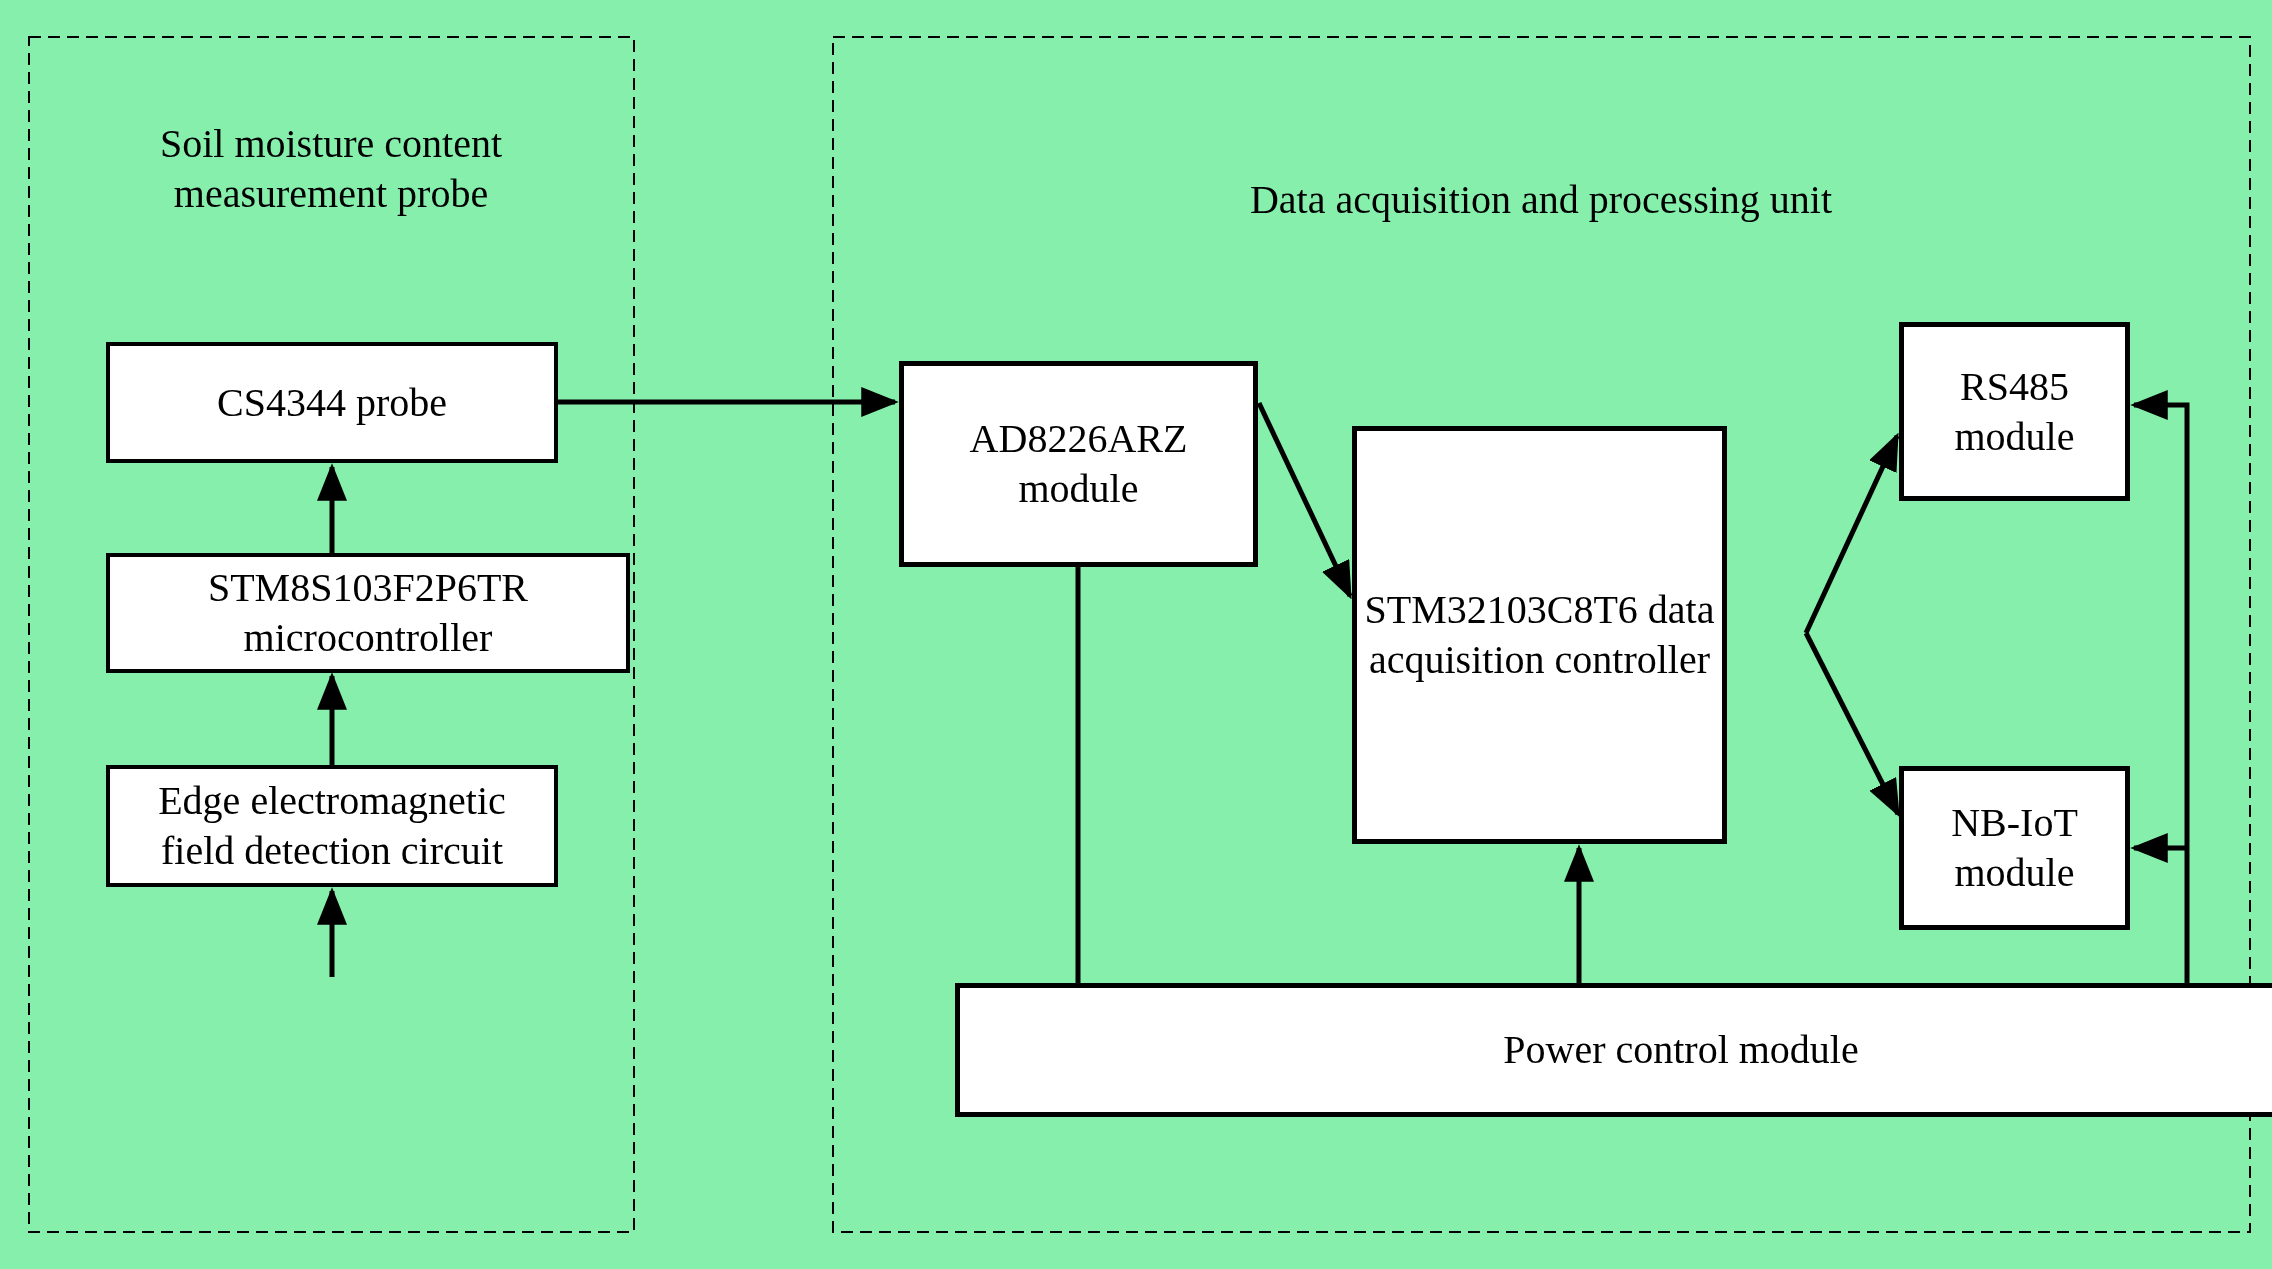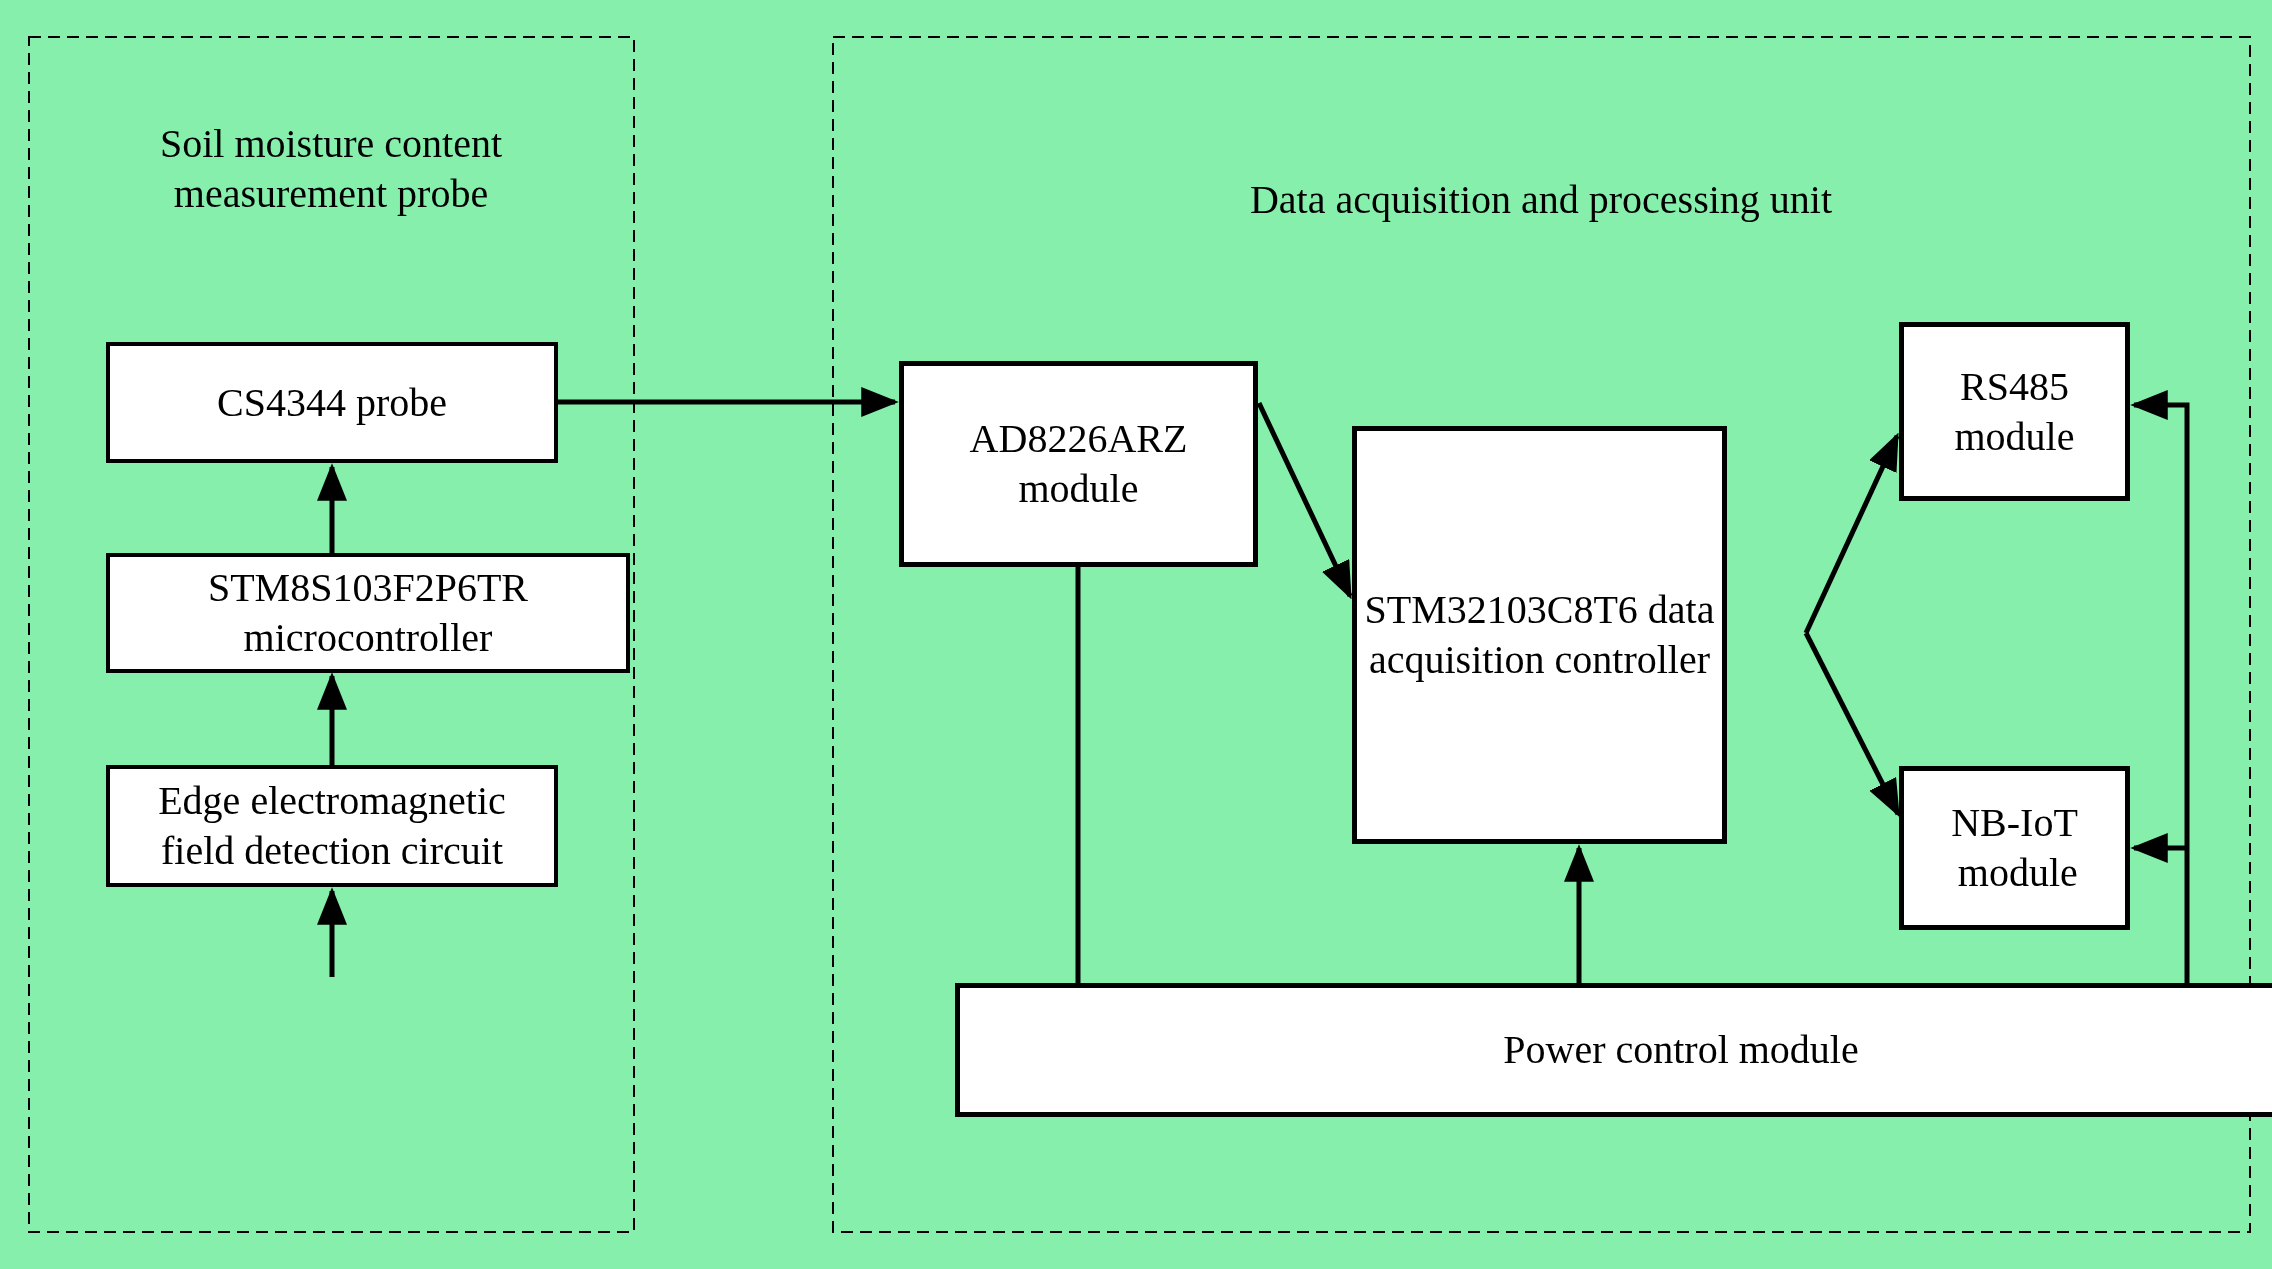--- a/index.html
+++ b/index.html
@@ -77,21 +77,21 @@
 module</span>
   </div>
   <div class="node thick" style="left:1352px;top:426px;width:375px;height:418px;align-items:center;">
     <span class="label">STM32103C8T6 data
 acquisition controller</span>
   </div>
   <div class="node thick" style="left:1899px;top:322px;width:231px;height:179px;">
     <span class="label">RS485
 module</span>
   </div>
-  <div class="node thick" style="left:1899px;top:766px;width:231px;height:164px;text-align:right;">
+  <div class="node thick" style="left:1899px;top:766px;width:231px;height:164px;">
     <span class="label">NB-IoT
 module</span>
   </div>
   <div class="node thick" style="left:955px;top:983px;width:1452px;height:134px;">
     <span class="label">Power control module</span>
   </div>
 
 </div>
 
 </body></html>

